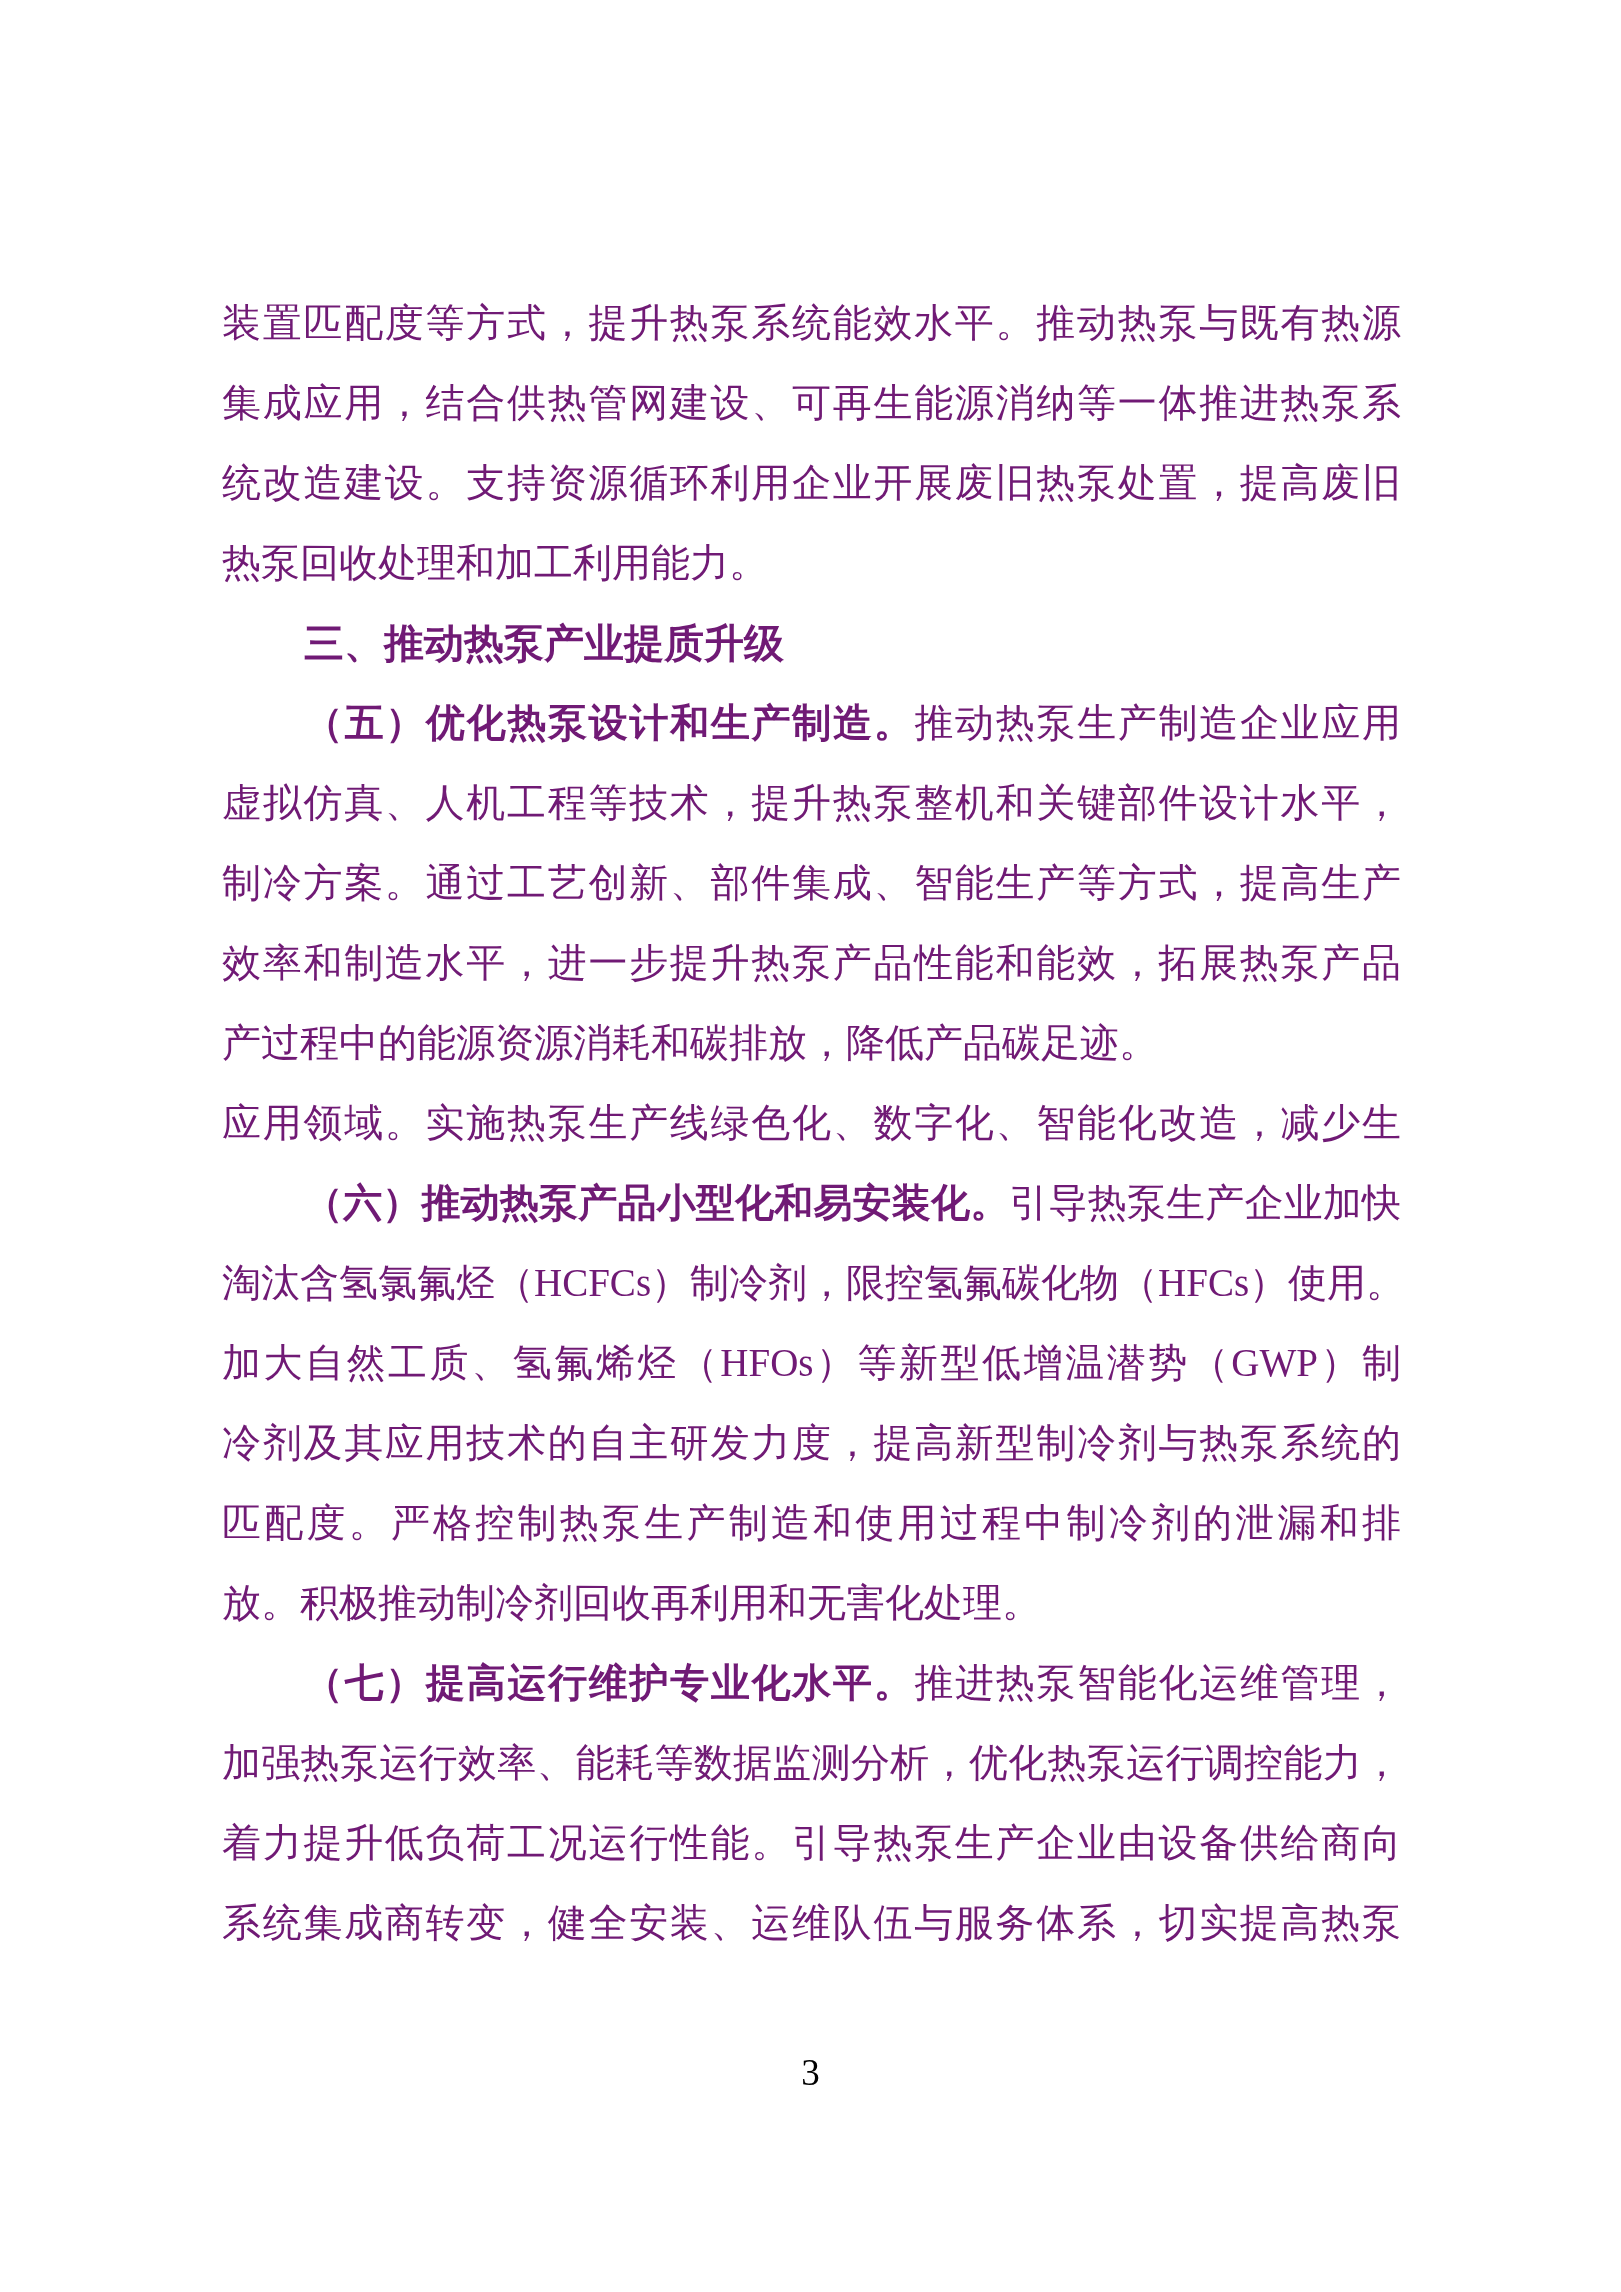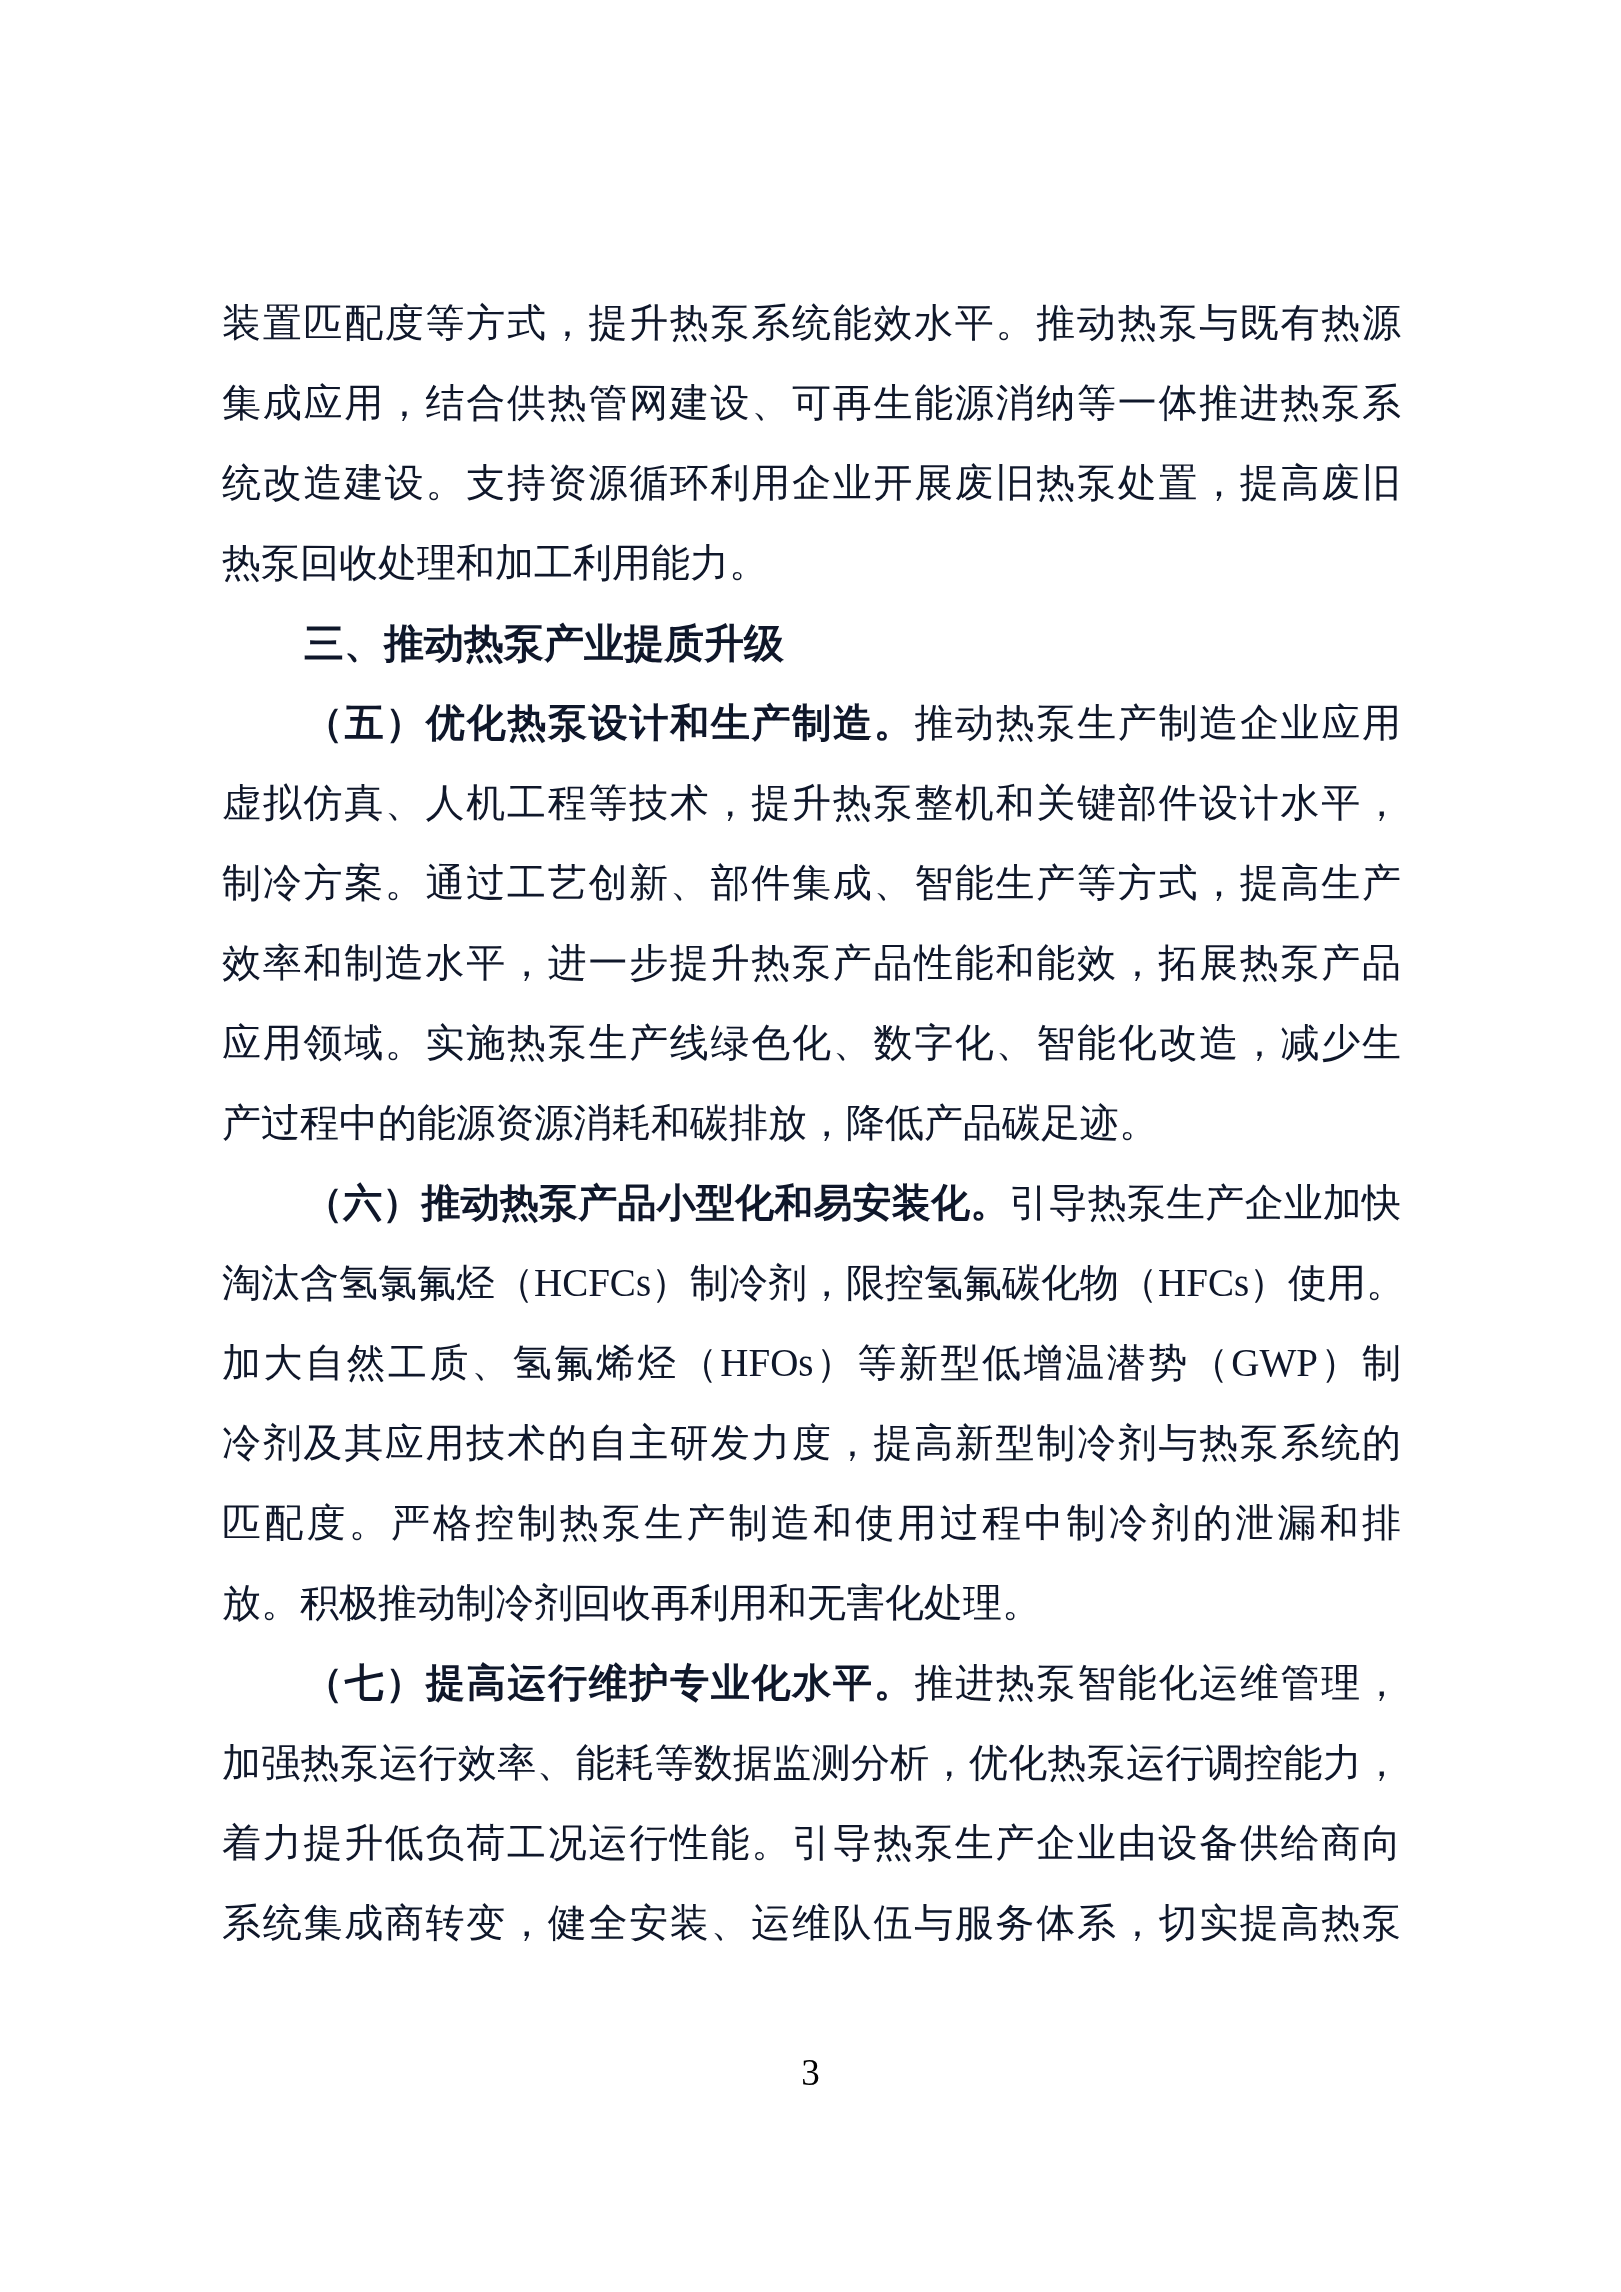--- a/index.html
+++ b/index.html
@@ -29,21 +29,21 @@
     width: 1179px;
   }
   .line {
     height: 80px;
     line-height: 80px;
     font-size: 39px;
     letter-spacing: 0;
     text-align: justify;
     text-align-last: justify;
     white-space: nowrap;
-    color: #0f172a;
+    color: #701a75;
   }
   .line.last {
     text-align: center;
     text-align-last: left;
   }
   .line.indent {
     text-indent: 82px;
   }
   .line.heading {
     font-family: "Liberation Sans", sans-serif;
@@ -77,22 +77,22 @@
     <div class="line">集成应用，结合供热管网建设、可再生能源消纳等一体推进热泵系</div>
     <div class="line">统改造建设。支持资源循环利用企业开展废旧热泵处置，提高废旧</div>
     <div class="line last">热泵回收处理和加工利用能力。</div>
 
     <div class="line heading indent">三、推动热泵产业提质升级</div>
 
     <div class="line indent"><span class="lead">（五）优化热泵设计和生产制造。</span><span>推动热泵生产制造企业应用</span></div>
     <div class="line">虚拟仿真、人机工程等技术，提升热泵整机和关键部件设计水平，</div>
     <div class="line">制冷方案。通过工艺创新、部件集成、智能生产等方式，提高生产</div>
     <div class="line">效率和制造水平，进一步提升热泵产品性能和能效，拓展热泵产品</div>
+    <div class="line last">产过程中的能源资源消耗和碳排放，降低产品碳足迹。</div>
     <div class="line">应用领域。实施热泵生产线绿色化、数字化、智能化改造，减少生</div>
-    <div class="line last">产过程中的能源资源消耗和碳排放，降低产品碳足迹。</div>
 
     <div class="line indent"><span class="lead">（六）推动热泵产品小型化和易安装化。</span><span>引导热泵生产企业加快</span></div>
     <div class="line">淘汰含氢氯氟烃（HCFCs）制冷剂，限控氢氟碳化物（HFCs）使用。</div>
     <div class="line">加大自然工质、氢氟烯烃（HFOs）等新型低增温潜势（GWP）制</div>
     <div class="line">冷剂及其应用技术的自主研发力度，提高新型制冷剂与热泵系统的</div>
     <div class="line">匹配度。严格控制热泵生产制造和使用过程中制冷剂的泄漏和排</div>
     <div class="line last">放。积极推动制冷剂回收再利用和无害化处理。</div>
 
     <div class="line indent"><span class="lead">（七）提高运行维护专业化水平。</span><span>推进热泵智能化运维管理，</span></div>
     <div class="line">加强热泵运行效率、能耗等数据监测分析，优化热泵运行调控能力，</div>

